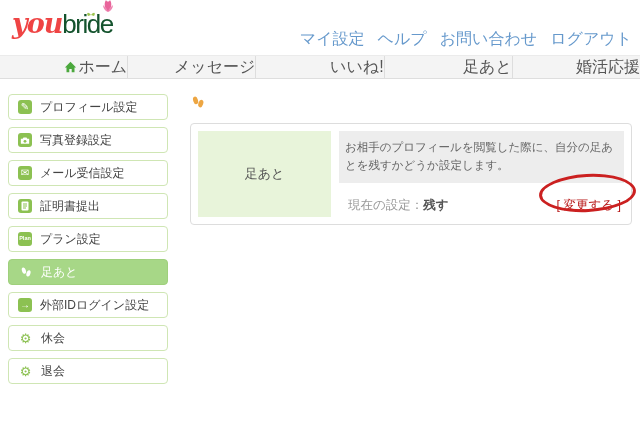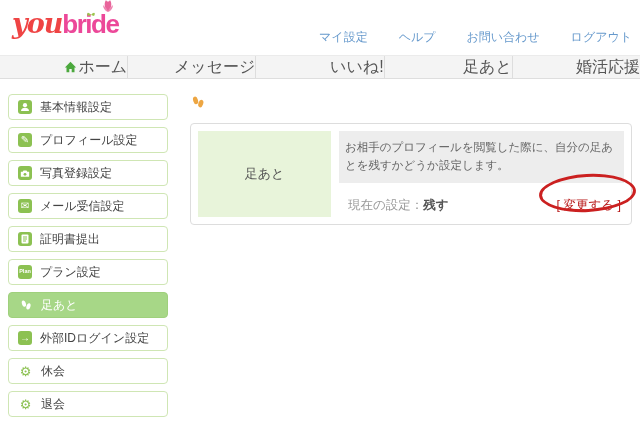--- a/index.html
+++ b/index.html
@@ -3,24 +3,24 @@
 <meta charset="utf-8">
 <style>
   * { margin:0; padding:0; box-sizing:border-box; }
   body { font-family:"Liberation Sans", sans-serif; background:#fff; }
   .page { position:relative; width:640px; height:435px; background:#fff; overflow:hidden; }
 
   
   .top { position:relative; height:55px; }
   .logo { position:absolute; left:12px; top:8px; cursor:pointer; white-space:nowrap; }
   .logo .you { font-family:"DejaVu Serif", serif; font-style:italic; font-weight:bold; color:#ef4444; font-size:27px; letter-spacing:-1px; }
-  .logo .bride { font-family:"Liberation Sans", sans-serif; font-weight:bold; color:#ec4899; font-size:26px; letter-spacing:-1.5px; }
+  .logo .bride { font-family:"Liberation Sans", sans-serif; font-weight:normal; color:#14532d; font-size:26px; letter-spacing:-1.5px; }
   .logo .flower { position:absolute; left:88px; top:-9px; }
   .logo .butterfly { position:absolute; left:74px; top:-2px; }
-  .top-links { position:absolute; right:8px; top:29px; display:flex; gap:31px; font-size:12px; color:#6699cc; }
+  .top-links { position:absolute; right:8px; top:29px; display:flex; gap:13px; font-size:16px; color:#6699cc; }
   .top-links span { cursor:pointer; }
 
   
   .nav { display:flex; height:24px; background:#f4f4f4; border-top:1px solid #ebebeb; border-bottom:1px solid #dedede; }
   .nav-item { flex:1; display:flex; align-items:center; justify-content:flex-end; gap:1px; font-size:16px; color:#555; border-right:1px solid #ddd; cursor:pointer; }
   .nav-item:last-child { border-right:none; }
 
   
   .layout { display:flex; padding:15px 8px 0 8px; align-items:flex-start; }
   .sidebar { width:160px; flex:none; }
@@ -93,29 +93,20 @@
     </div>
     <div class="nav-item">
       <span>婚活応援</span>
     </div>
   </div>
 
   <div class="layout">
 
     <div class="sidebar">
 
-      <div class="side-item">
-        <span class="icon-box">
-          <svg width="10" height="10" viewBox="0 0 10 10">
-              <circle cx="5" cy="3.2" r="2.1" fill="#fff"></circle>
-              <path d="M1 9 C1 6.5 3 5.8 5 5.8 C7 5.8 9 6.5 9 9 Z" fill="#fff"></path>
-            </svg>
-        </span>
-        <span>基本情報設定</span>
-      </div>
 
       <div class="side-item">
         <span class="icon-box">✎</span>
         <span>プロフィール設定</span>
       </div>
 
       <div class="side-item">
         <span class="icon-box">
           <svg width="10" height="9" viewBox="0 0 12 10">
               <path d="M1 3 H3.2 L4.2 1.4 H7.8 L8.8 3 H11 V9 H1 Z" fill="#fff"></path>

